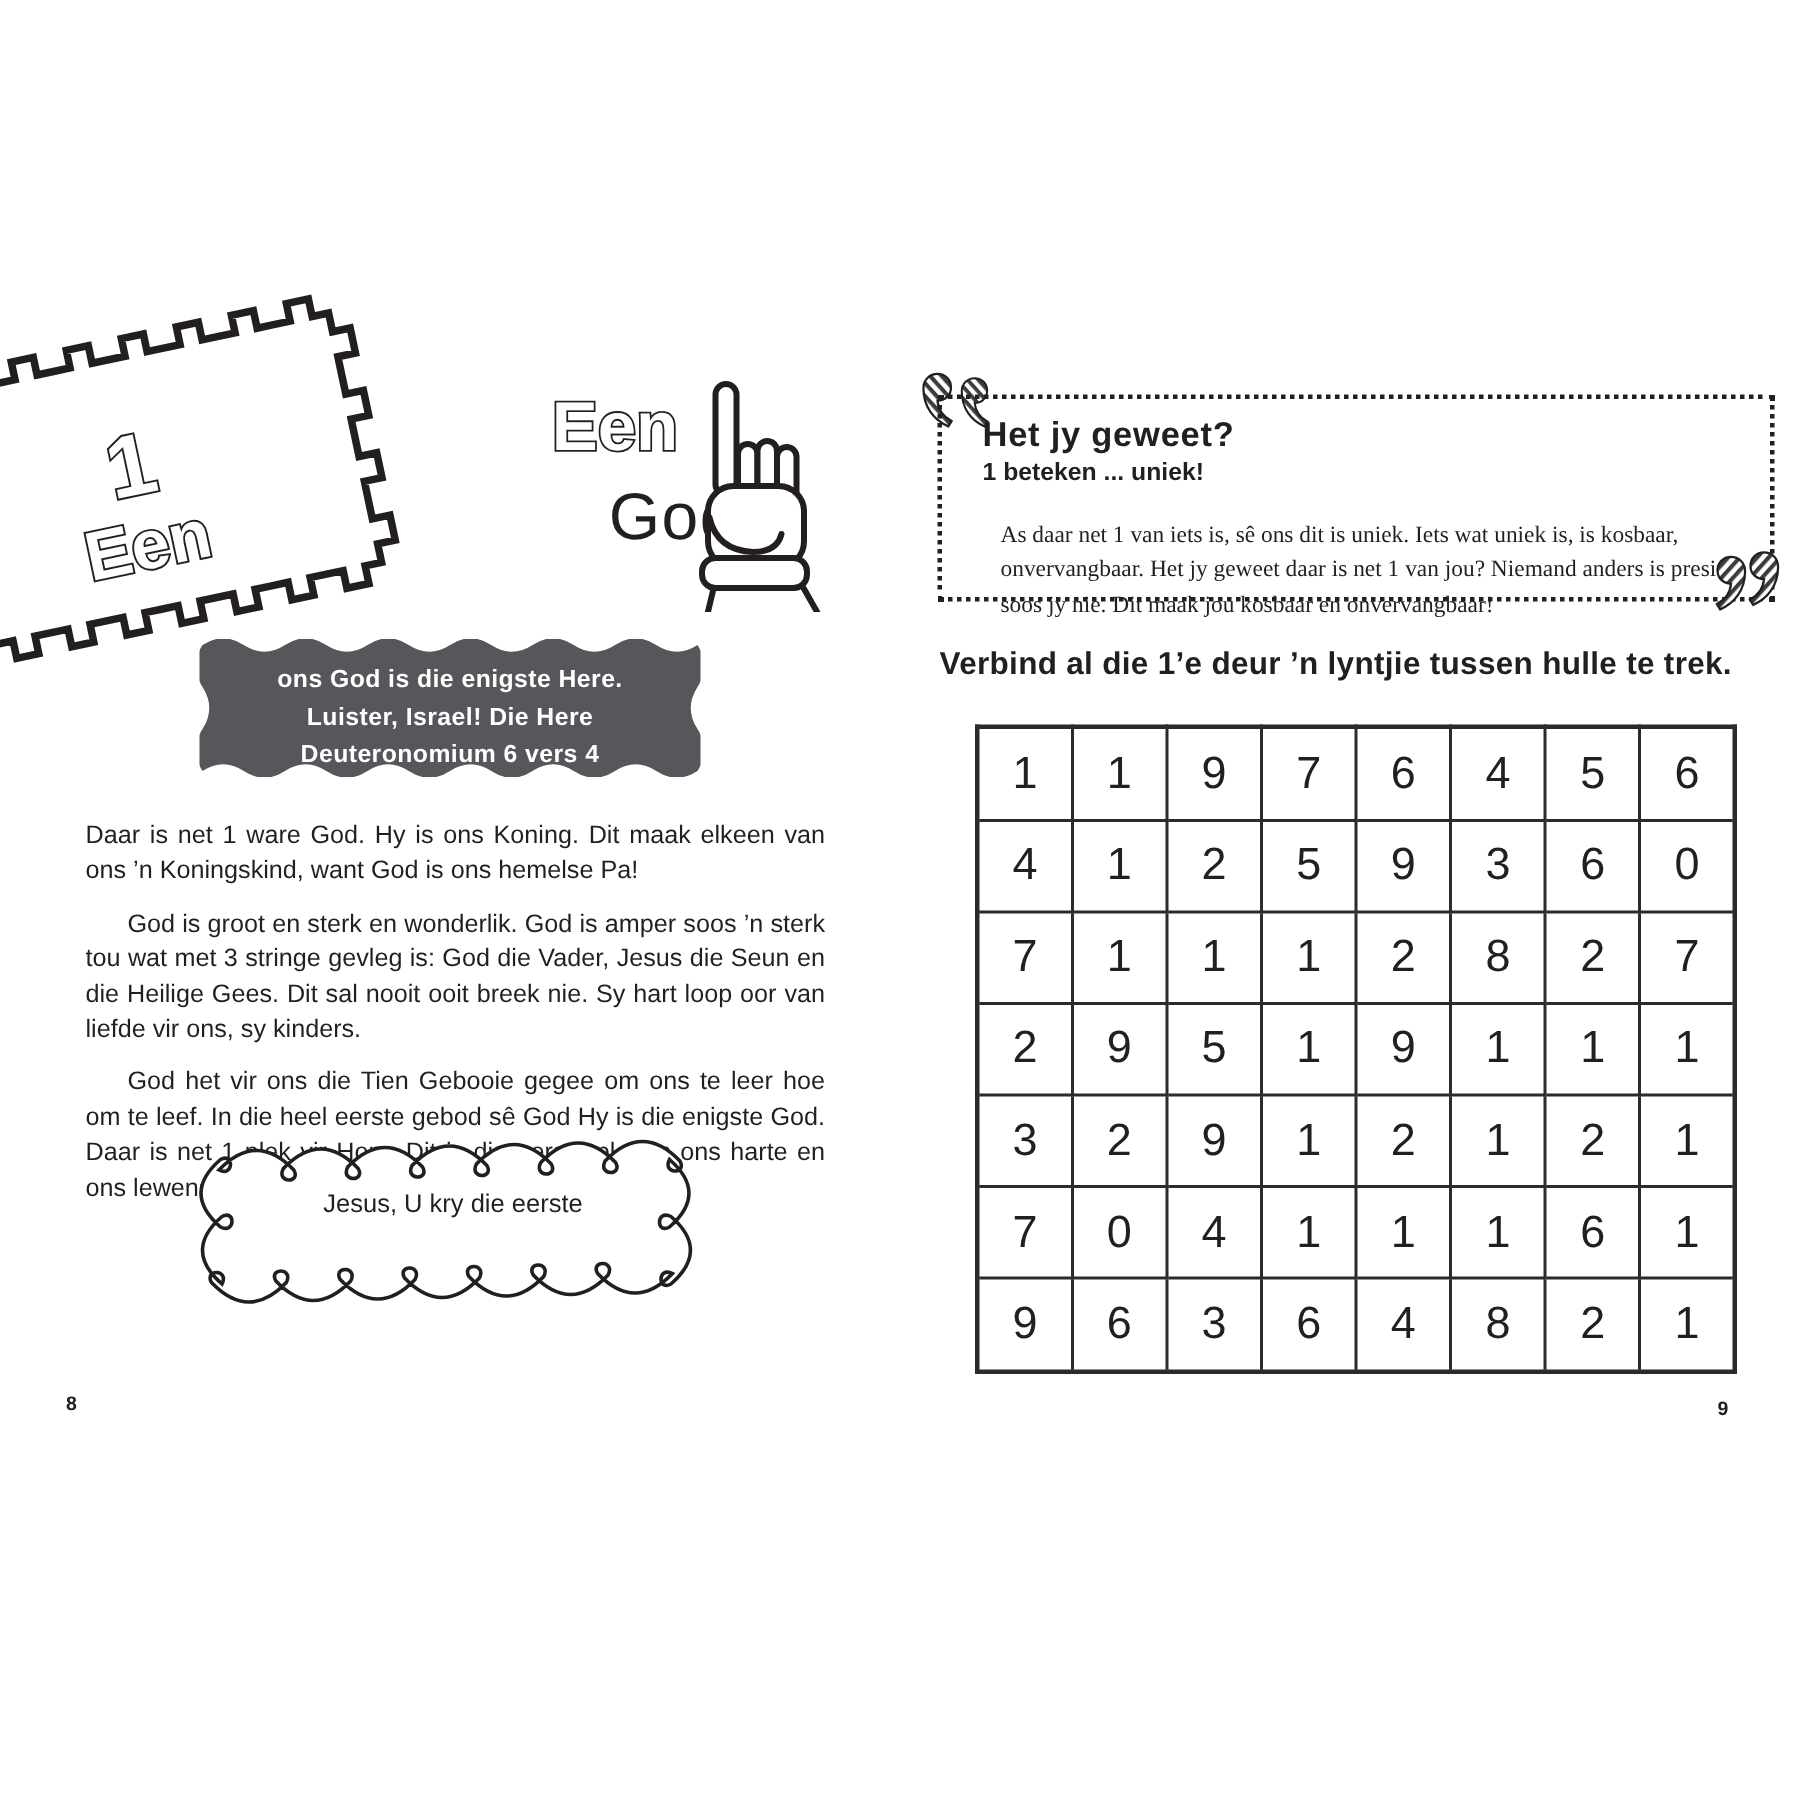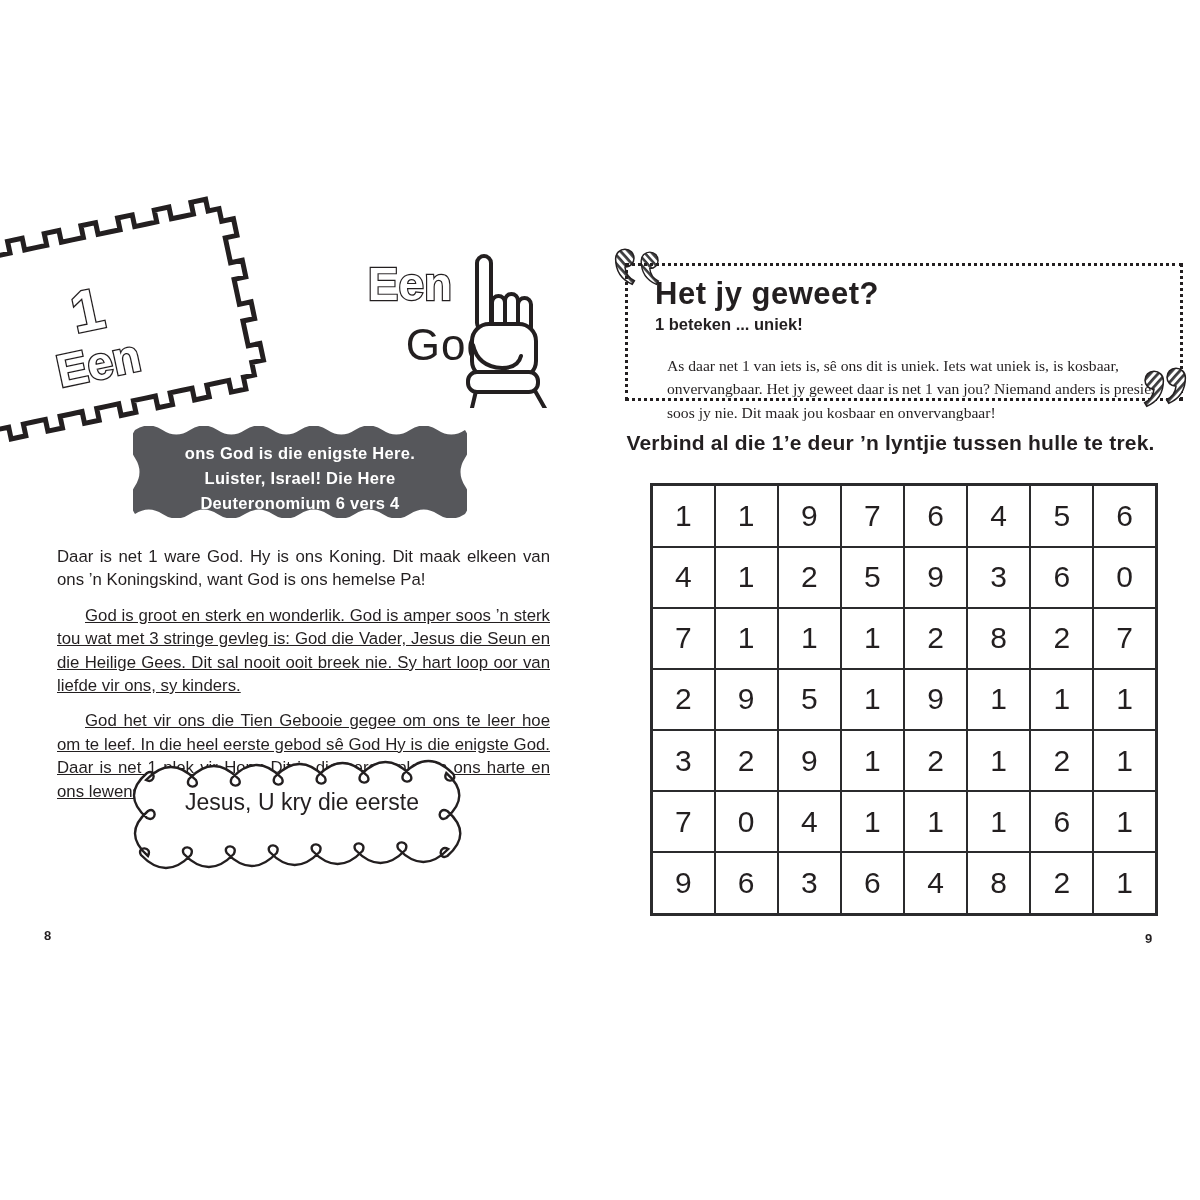--- a/index.html
+++ b/index.html
@@ -27,41 +27,41 @@
 
   #banner{position:absolute;left:133px;top:426px;width:334px;height:92px;}
   #banner svg{position:absolute;left:0;top:0;width:334px;height:92px;}
   #banner-path{fill:#56575b;stroke:none;}
   .banner-text{position:absolute;left:0;top:15px;width:334px;text-align:center;
                color:#ffffff;font-size:16.5px;font-weight:bold;line-height:25px;letter-spacing:.3px;}
 
   #body-text{position:absolute;left:45px;top:533px;width:517px;font-size:16.8px;line-height:23.4px;
              text-align:justify;}
   #body-text p{margin:12px;}
-  #body-text p.ind{text-indent:28px;text-decoration:underline;}
+  #body-text p.ind{text-indent:28px;}
 
   #bubble{position:absolute;left:128px;top:752px;width:348px;height:132px;}
   #bubble svg{position:absolute;left:0;top:0;width:348px;height:132px;}
   #bubble-path{fill:#ffffff;stroke:#231f20;stroke-width:2.4;stroke-linecap:round;}
   .bubble-text{position:absolute;left:10px;top:36px;width:328px;text-align:center;
-               font-size:23px;line-height:29px;}
+               font-size:17px;line-height:29px;}
 
   .pageno{position:absolute;font-size:13px;font-weight:bold;color:#231f20;}
   #pageno-left{left:44px;top:928px;}
   #pageno-right{left:545px;top:931px;}
 
   
   .quote{position:absolute;}
   #quote-open{left:14px;top:244px;width:52px;height:44px;}
   #quote-close{left:538px;top:364px;width:52px;height:44px;}
   .quote use{stroke:#231f20;stroke-width:1.2;}
 
   #dyk{position:absolute;left:25px;top:263px;width:558px;height:138px;
        border:3.5px dotted #231f20;padding:10px 14px 10px 27px;}
-  #dyk h2{margin:0 0 3px 0;font-size:31px;font-weight:bold;letter-spacing:.5px;}
+  #dyk h2{margin:0 0 3px 0;font-size:23px;font-weight:bold;letter-spacing:.5px;}
   #dyk h3{margin:0 0 20px 0;font-size:16.5px;font-weight:bold;}
   #dyk p{margin:12px;font-size:15.6px;line-height:23.4px;text-align:left;width:505px;font-family:Liberation Serif, serif;}
 
   #instruction{position:absolute;left:18px;top:431px;width:545px;text-align:center;
                font-size:21px;font-weight:bold;letter-spacing:.2px;}
 
   #grid{position:absolute;left:50px;top:483px;width:508px;height:433px;
         border-collapse:collapse;table-layout:fixed;border:3px solid #2b2b2d;}
   #grid td{border:2px solid #2b2b2d;text-align:center;vertical-align:middle;
            font-size:30px;font-weight:400;color:#231f20;}

